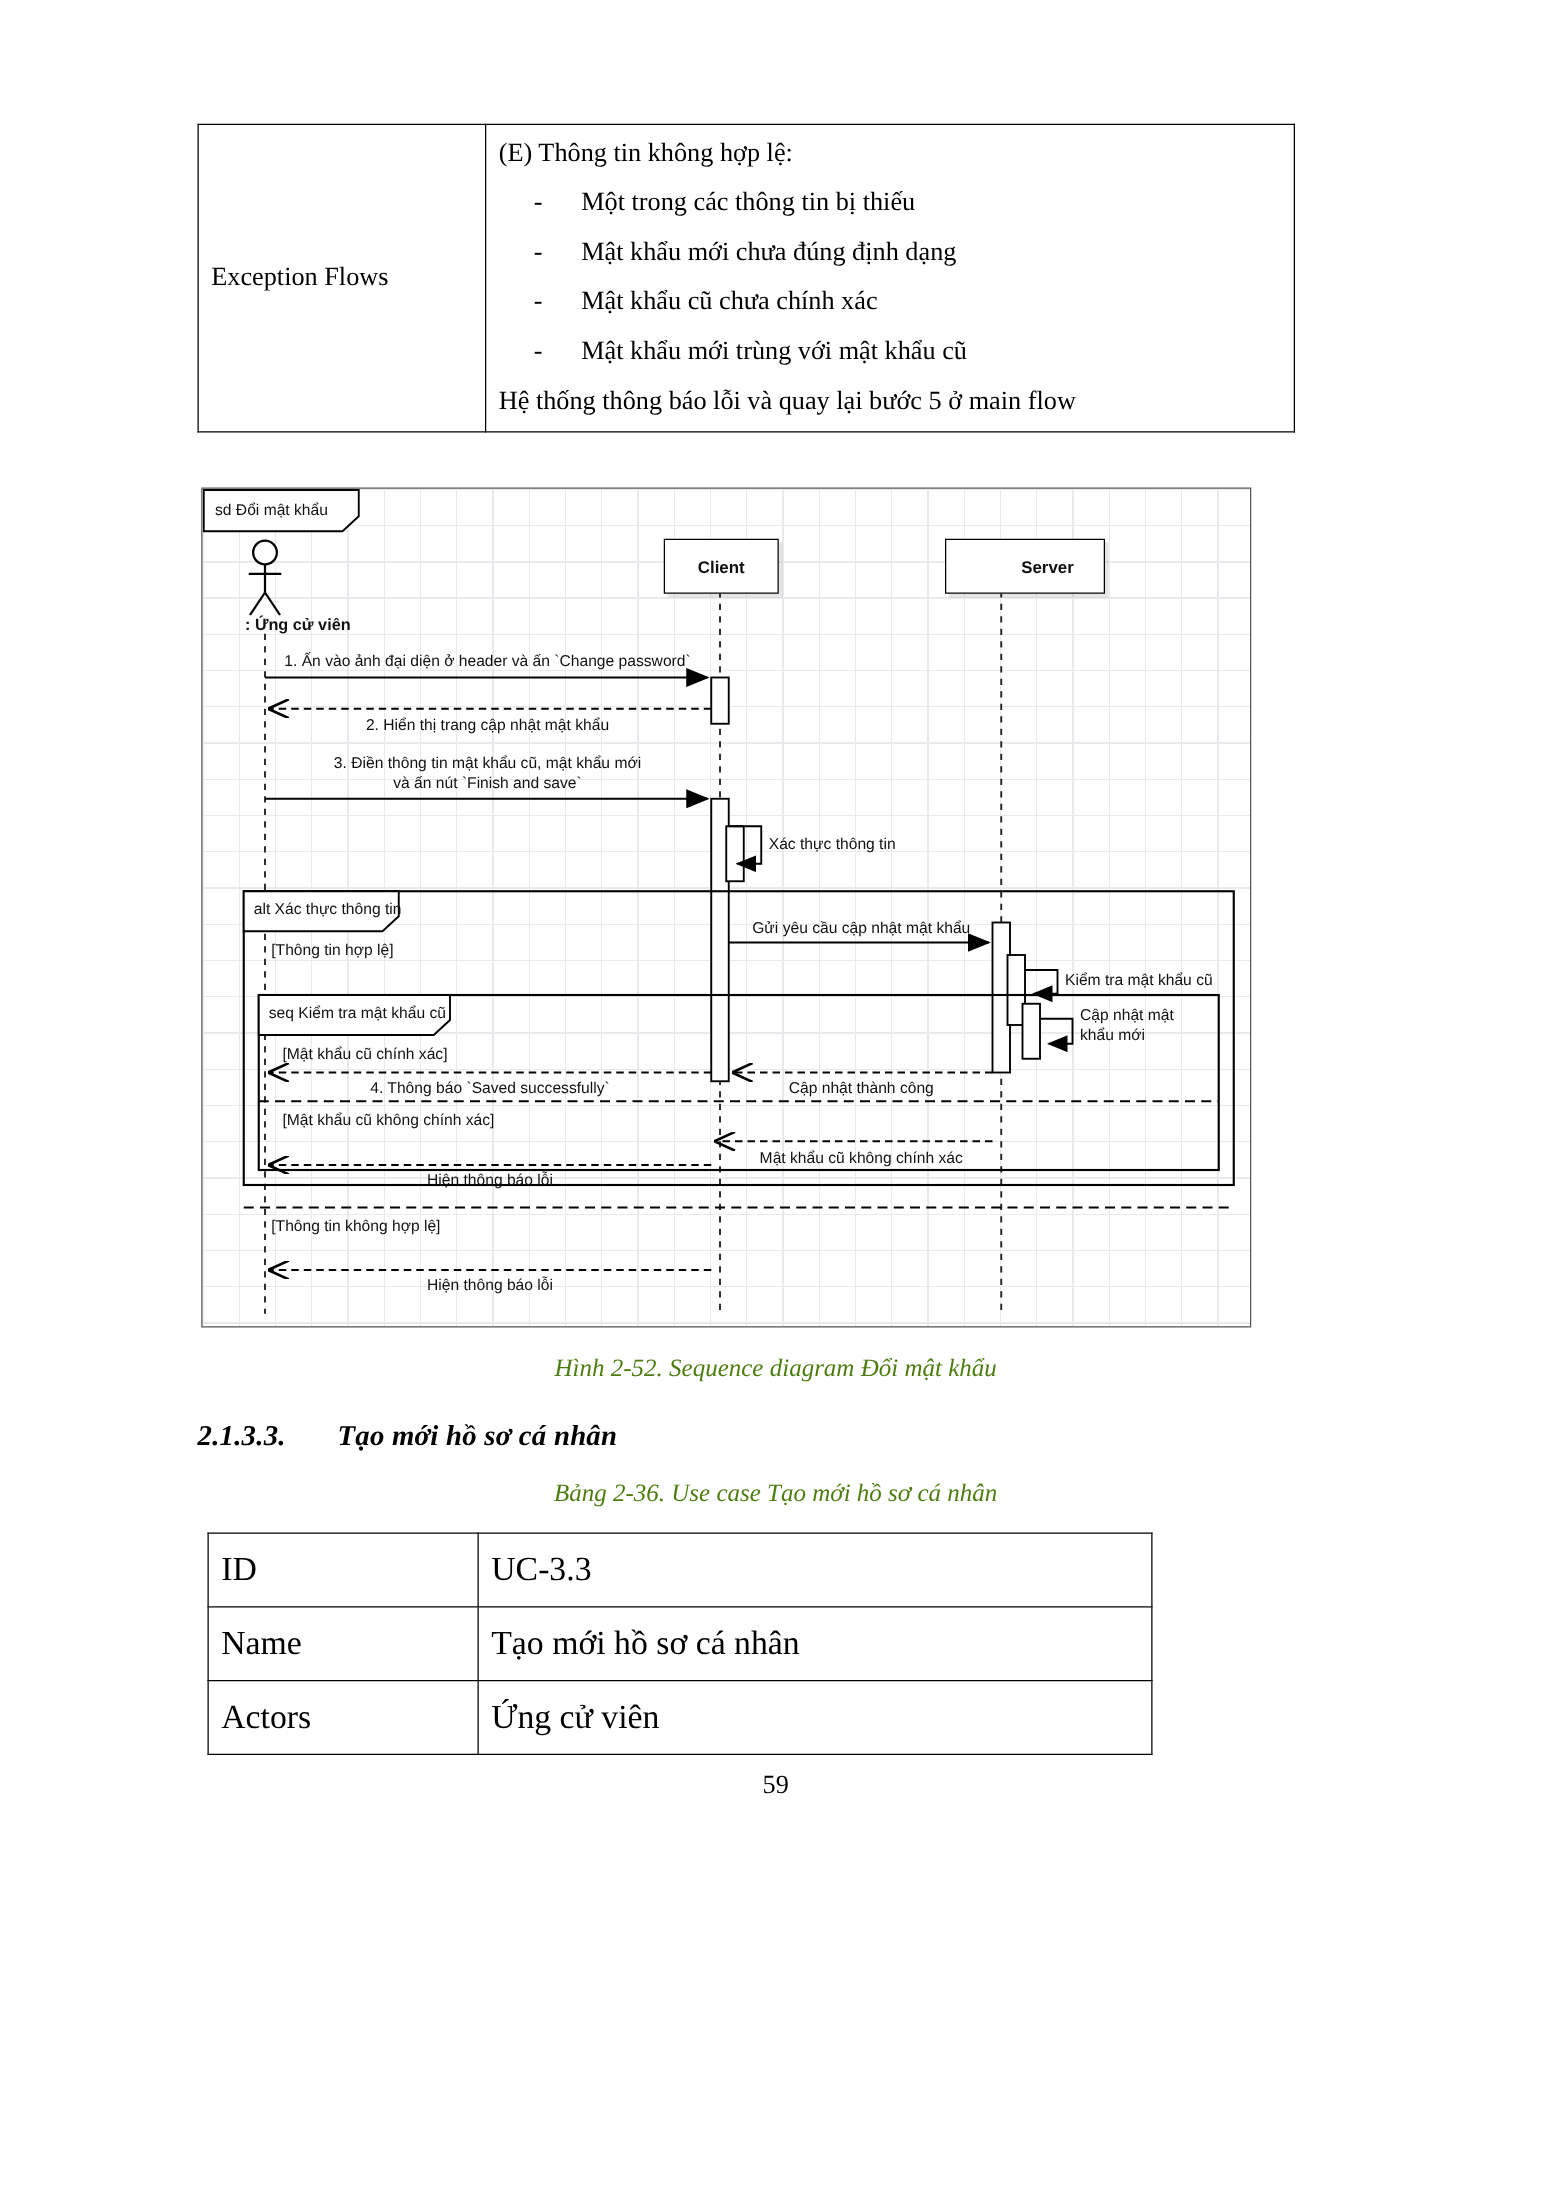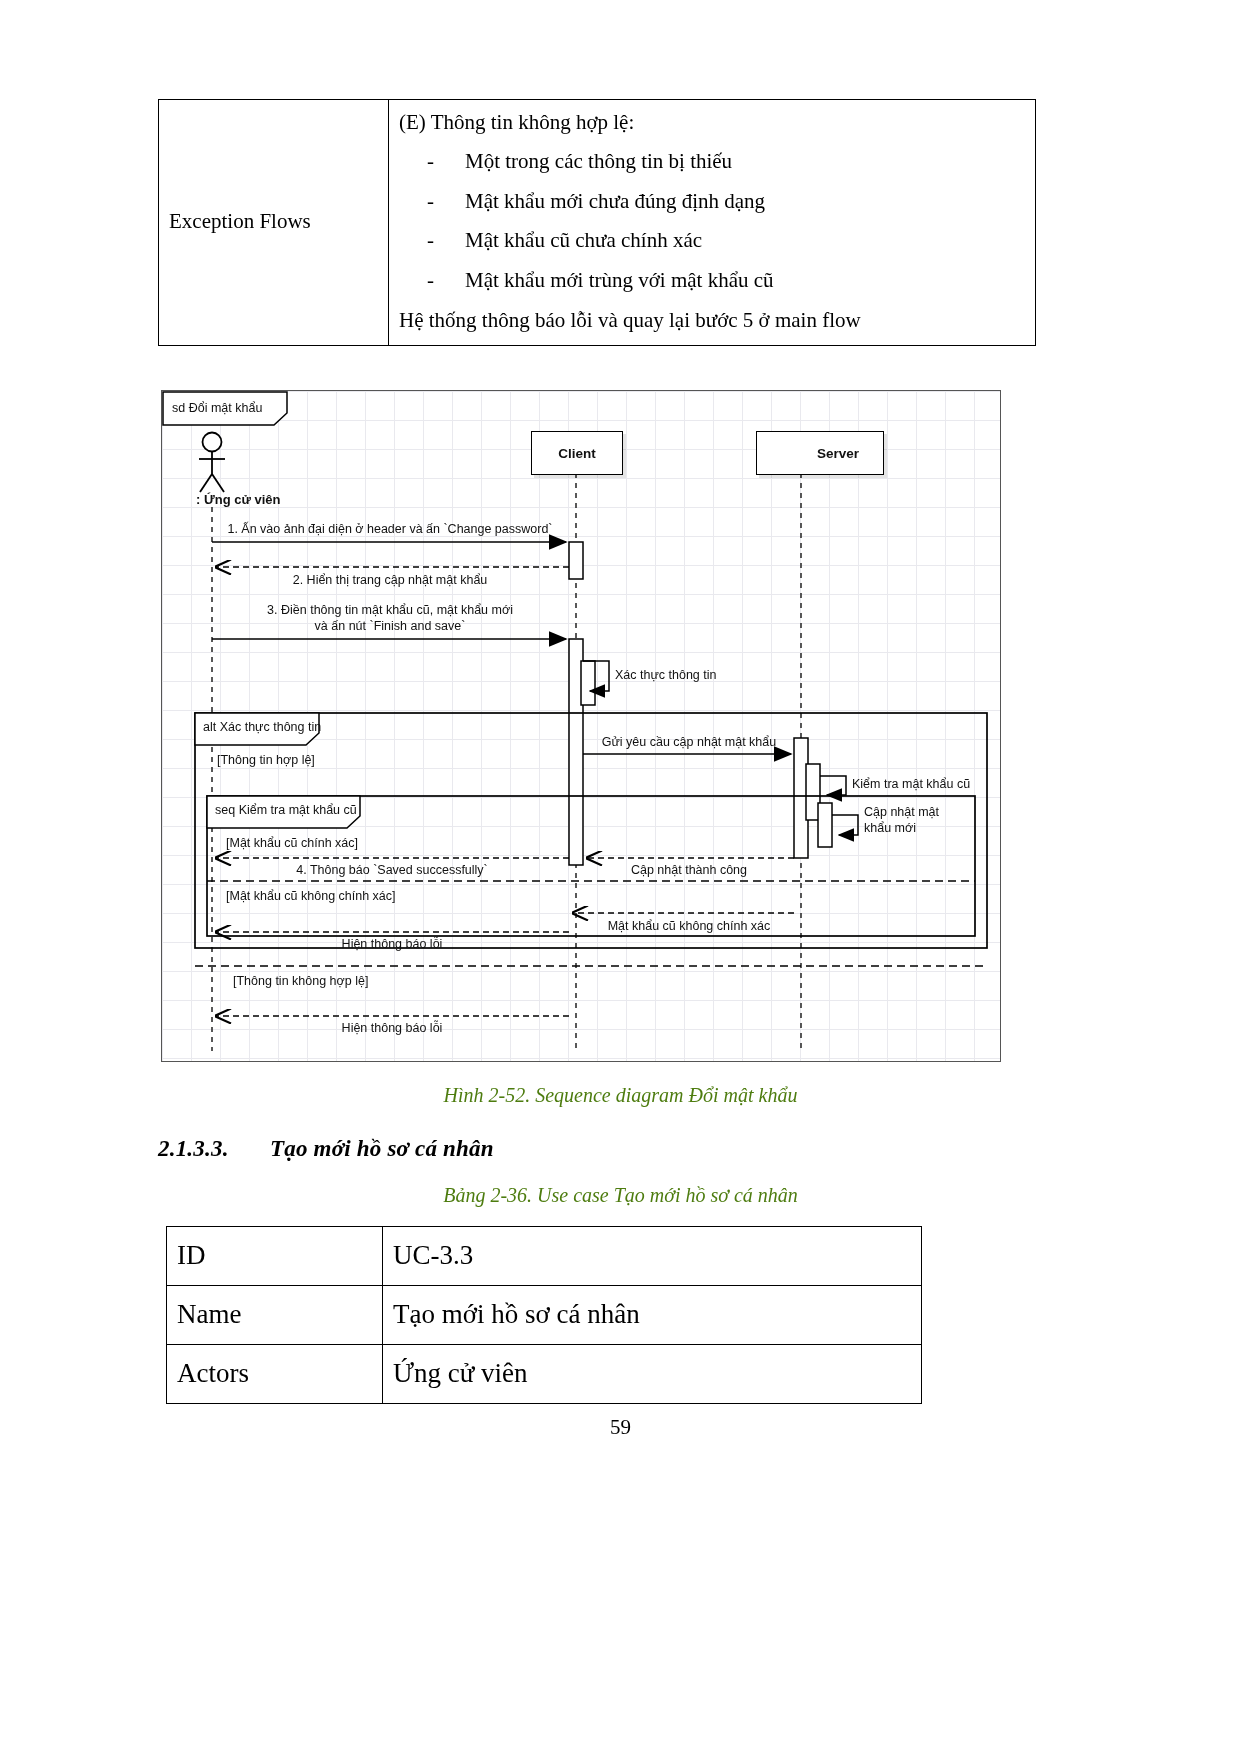--- a/index.html
+++ b/index.html
@@ -291,21 +291,21 @@
       <span>Xác thực thông tin</span>
     </div>
     <div class="sd-label" style="left:53px; top:412px;">
       <span class="bold">seq</span>
       <span>Kiểm tra mật khẩu cũ</span>
     </div>
 
     <div class="sd-label" style="left:55px; top:362px;">[Thông tin hợp lệ]</div>
     <div class="sd-label" style="left:64px; top:445px;">[Mật khẩu cũ chính xác]</div>
     <div class="sd-label" style="left:64px; top:498px;">[Mật khẩu cũ không chính xác]</div>
-    <div class="sd-label" style="left:55px; top:583px;margin-left:16px;">[Thông tin không hợp lệ]</div>
+    <div class="sd-label" style="left:55px; top:583px;">[Thông tin không hợp lệ]</div>
 
     <div class="sd-label center" style="left:228px; top:131px;">1. Ấn vào ảnh đại diện ở header và ấn `Change password`</div>
 
     <div class="sd-label center" style="left:228px; top:182px;">2. Hiển thị trang cập nhật mật khẩu</div>
 
     <div class="sd-label center" style="left:228px; top:212px;">3. Điền thông tin mật khẩu cũ, mật khẩu mới</div>
     <div class="sd-label center" style="left:228px; top:228px;">và ấn nút `Finish and save`</div>
 
     <div class="sd-label" style="left:453px; top:277px;">Xác thực thông tin</div>
 

